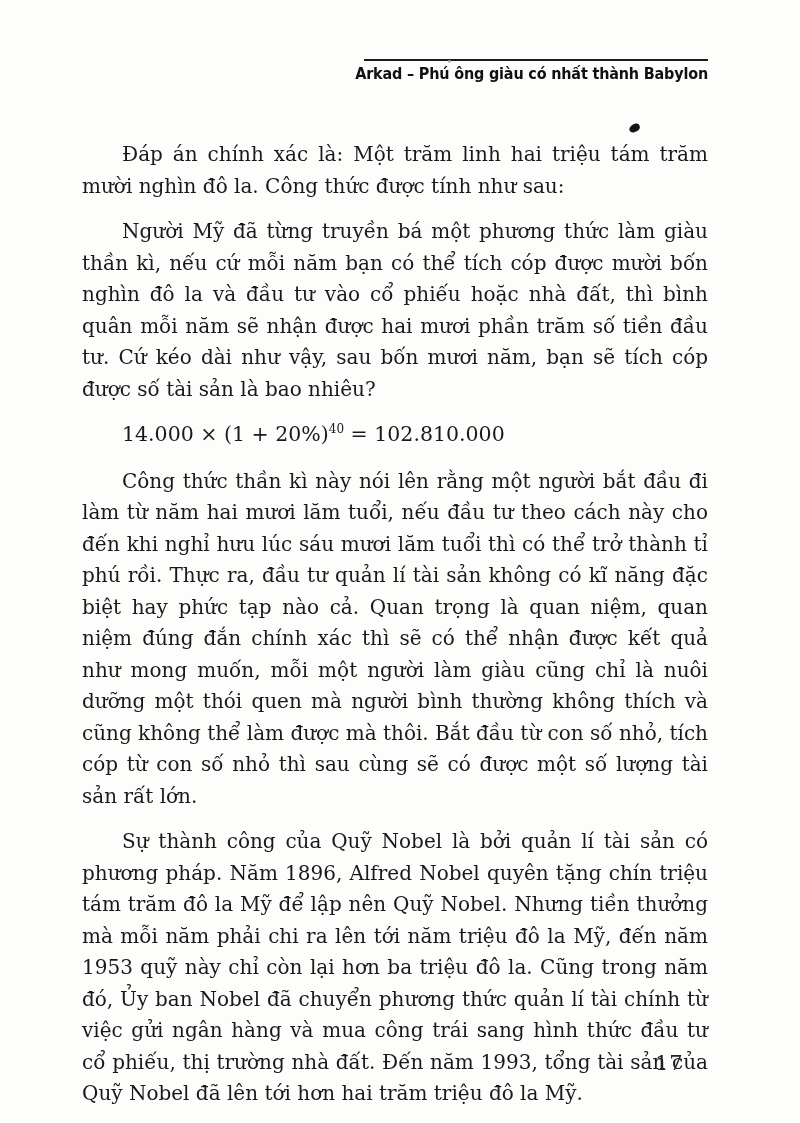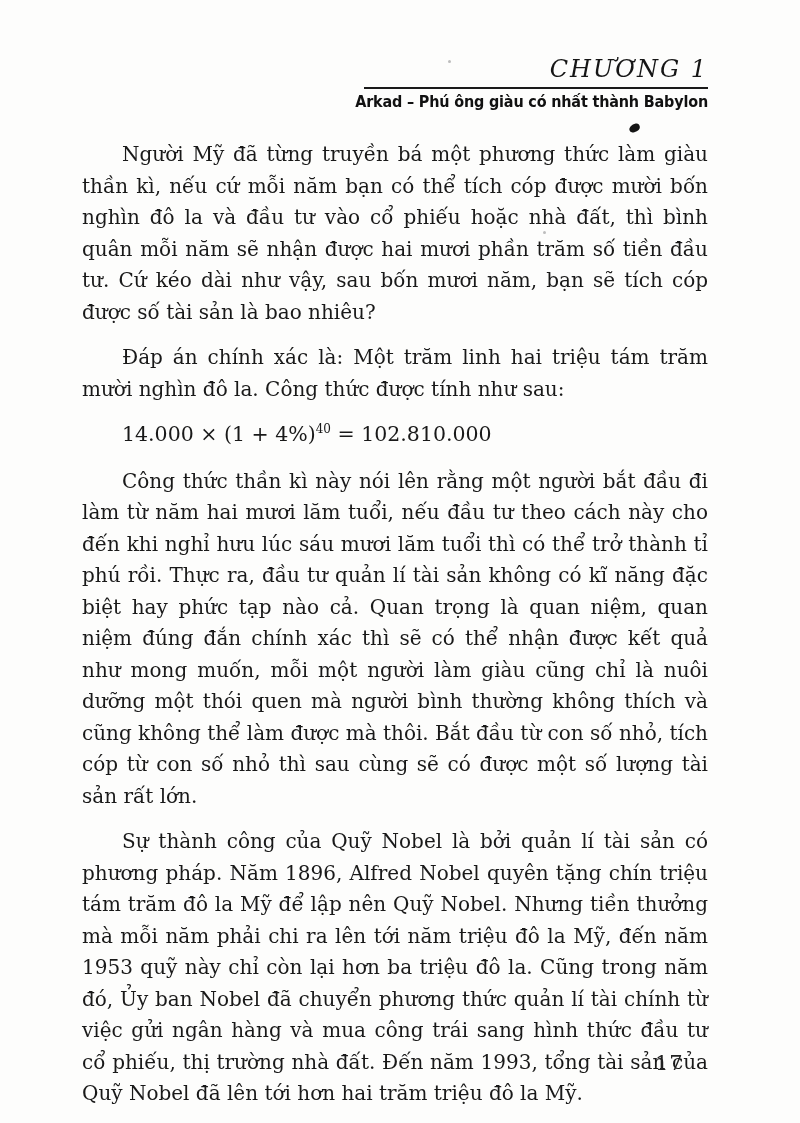--- a/index.html
+++ b/index.html
@@ -91,35 +91,34 @@
   }
   .speck.s1{left:448px;top:60px;}
   .speck.s2{left:543px;top:231px;}
 </style>
 </head>
 <body>
 
 <div class="page">
 
   <div class="header">
-    <div class="chapter">CHƯƠNG 1</div>
     <div class="header-rule"></div>
     <div class="subtitle">Arkad – Phú ông giàu có nhất thành Babylon</div>
   </div>
 
   <span class="ink-blot"></span>
   <span class="speck s1"></span>
   <span class="speck s2"></span>
 
   <div class="body-text">
+    <p>Đáp án chính xác là: Một trăm linh hai triệu tám trăm mười nghìn đô la. Công thức được tính như sau:</p>
+
     <p>Người Mỹ đã từng truyền bá một phương thức làm giàu thần kì, nếu cứ mỗi năm bạn có thể tích cóp được mười bốn nghìn đô la và đầu tư vào cổ phiếu hoặc nhà đất, thì bình quân mỗi năm sẽ nhận được hai mươi phần trăm số tiền đầu tư. Cứ kéo dài như vậy, sau bốn mươi năm, bạn sẽ tích cóp được số tài sản là bao nhiêu?</p>
 
-    <p>Đáp án chính xác là: Một trăm linh hai triệu tám trăm mười nghìn đô la. Công thức được tính như sau:</p>
-
-    <p class="formula"><span>14.000 × (1 + 4%)</span><sup>40</sup><span> = 102.810.000</span></p>
+    <p class="formula"><span>14.000 × (1 + 20%)</span><sup>40</sup><span> = 102.810.000</span></p>
 
     <p>Công thức thần kì này nói lên rằng một người bắt đầu đi làm từ năm hai mươi lăm tuổi, nếu đầu tư theo cách này cho đến khi nghỉ hưu lúc sáu mươi lăm tuổi thì có thể trở thành tỉ phú rồi. Thực ra, đầu tư quản lí tài sản không có kĩ năng đặc biệt hay phức tạp nào cả. Quan trọng là quan niệm, quan niệm đúng đắn chính xác thì sẽ có thể nhận được kết quả như mong muốn, mỗi một người làm giàu cũng chỉ là nuôi dưỡng một thói quen mà người bình thường không thích và cũng không thể làm được mà thôi. Bắt đầu từ con số nhỏ, tích cóp từ con số nhỏ thì sau cùng sẽ có được một số lượng tài sản rất lớn.</p>
 
     <p>Sự thành công của Quỹ Nobel là bởi quản lí tài sản có phương pháp. Năm 1896, Alfred Nobel quyên tặng chín triệu tám trăm đô la Mỹ để lập nên Quỹ Nobel. Nhưng tiền thưởng mà mỗi năm phải chi ra lên tới năm triệu đô la Mỹ, đến năm 1953 quỹ này chỉ còn lại hơn ba triệu đô la. Cũng trong năm đó, Ủy ban Nobel đã chuyển phương thức quản lí tài chính từ việc gửi ngân hàng và mua công trái sang hình thức đầu tư cổ phiếu, thị trường nhà đất. Đến năm 1993, tổng tài sản của Quỹ Nobel đã lên tới hơn hai trăm triệu đô la Mỹ.</p>
   </div>
 
   <div class="pagenum">17</div>
 
 </div>
 

